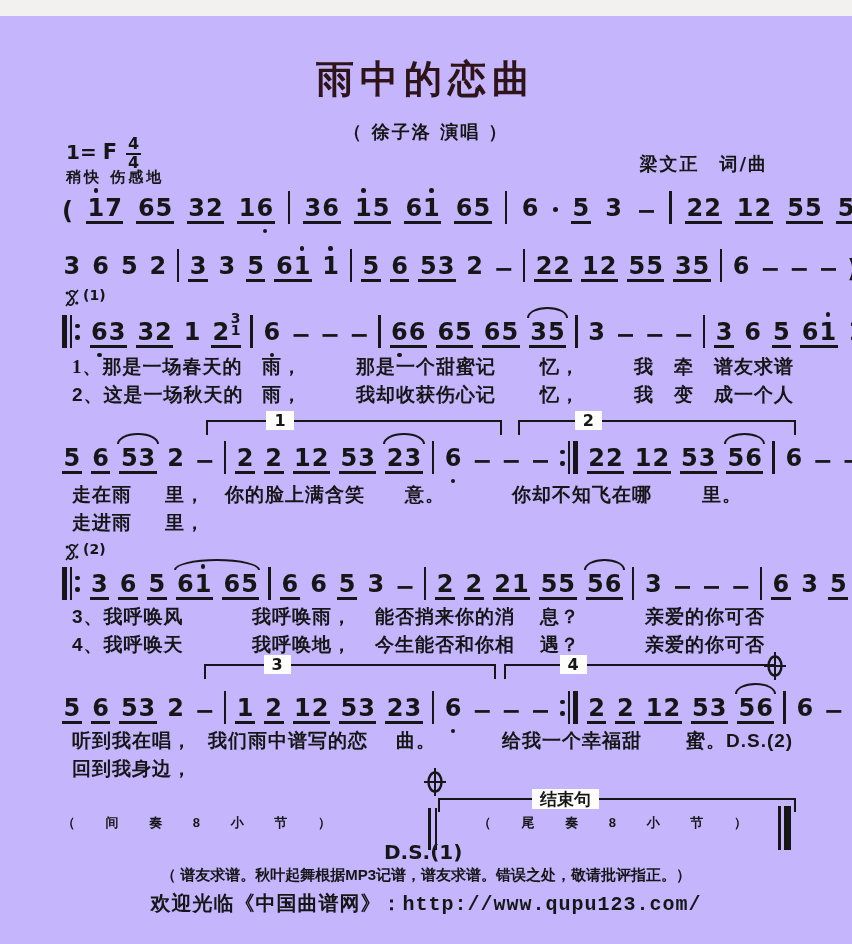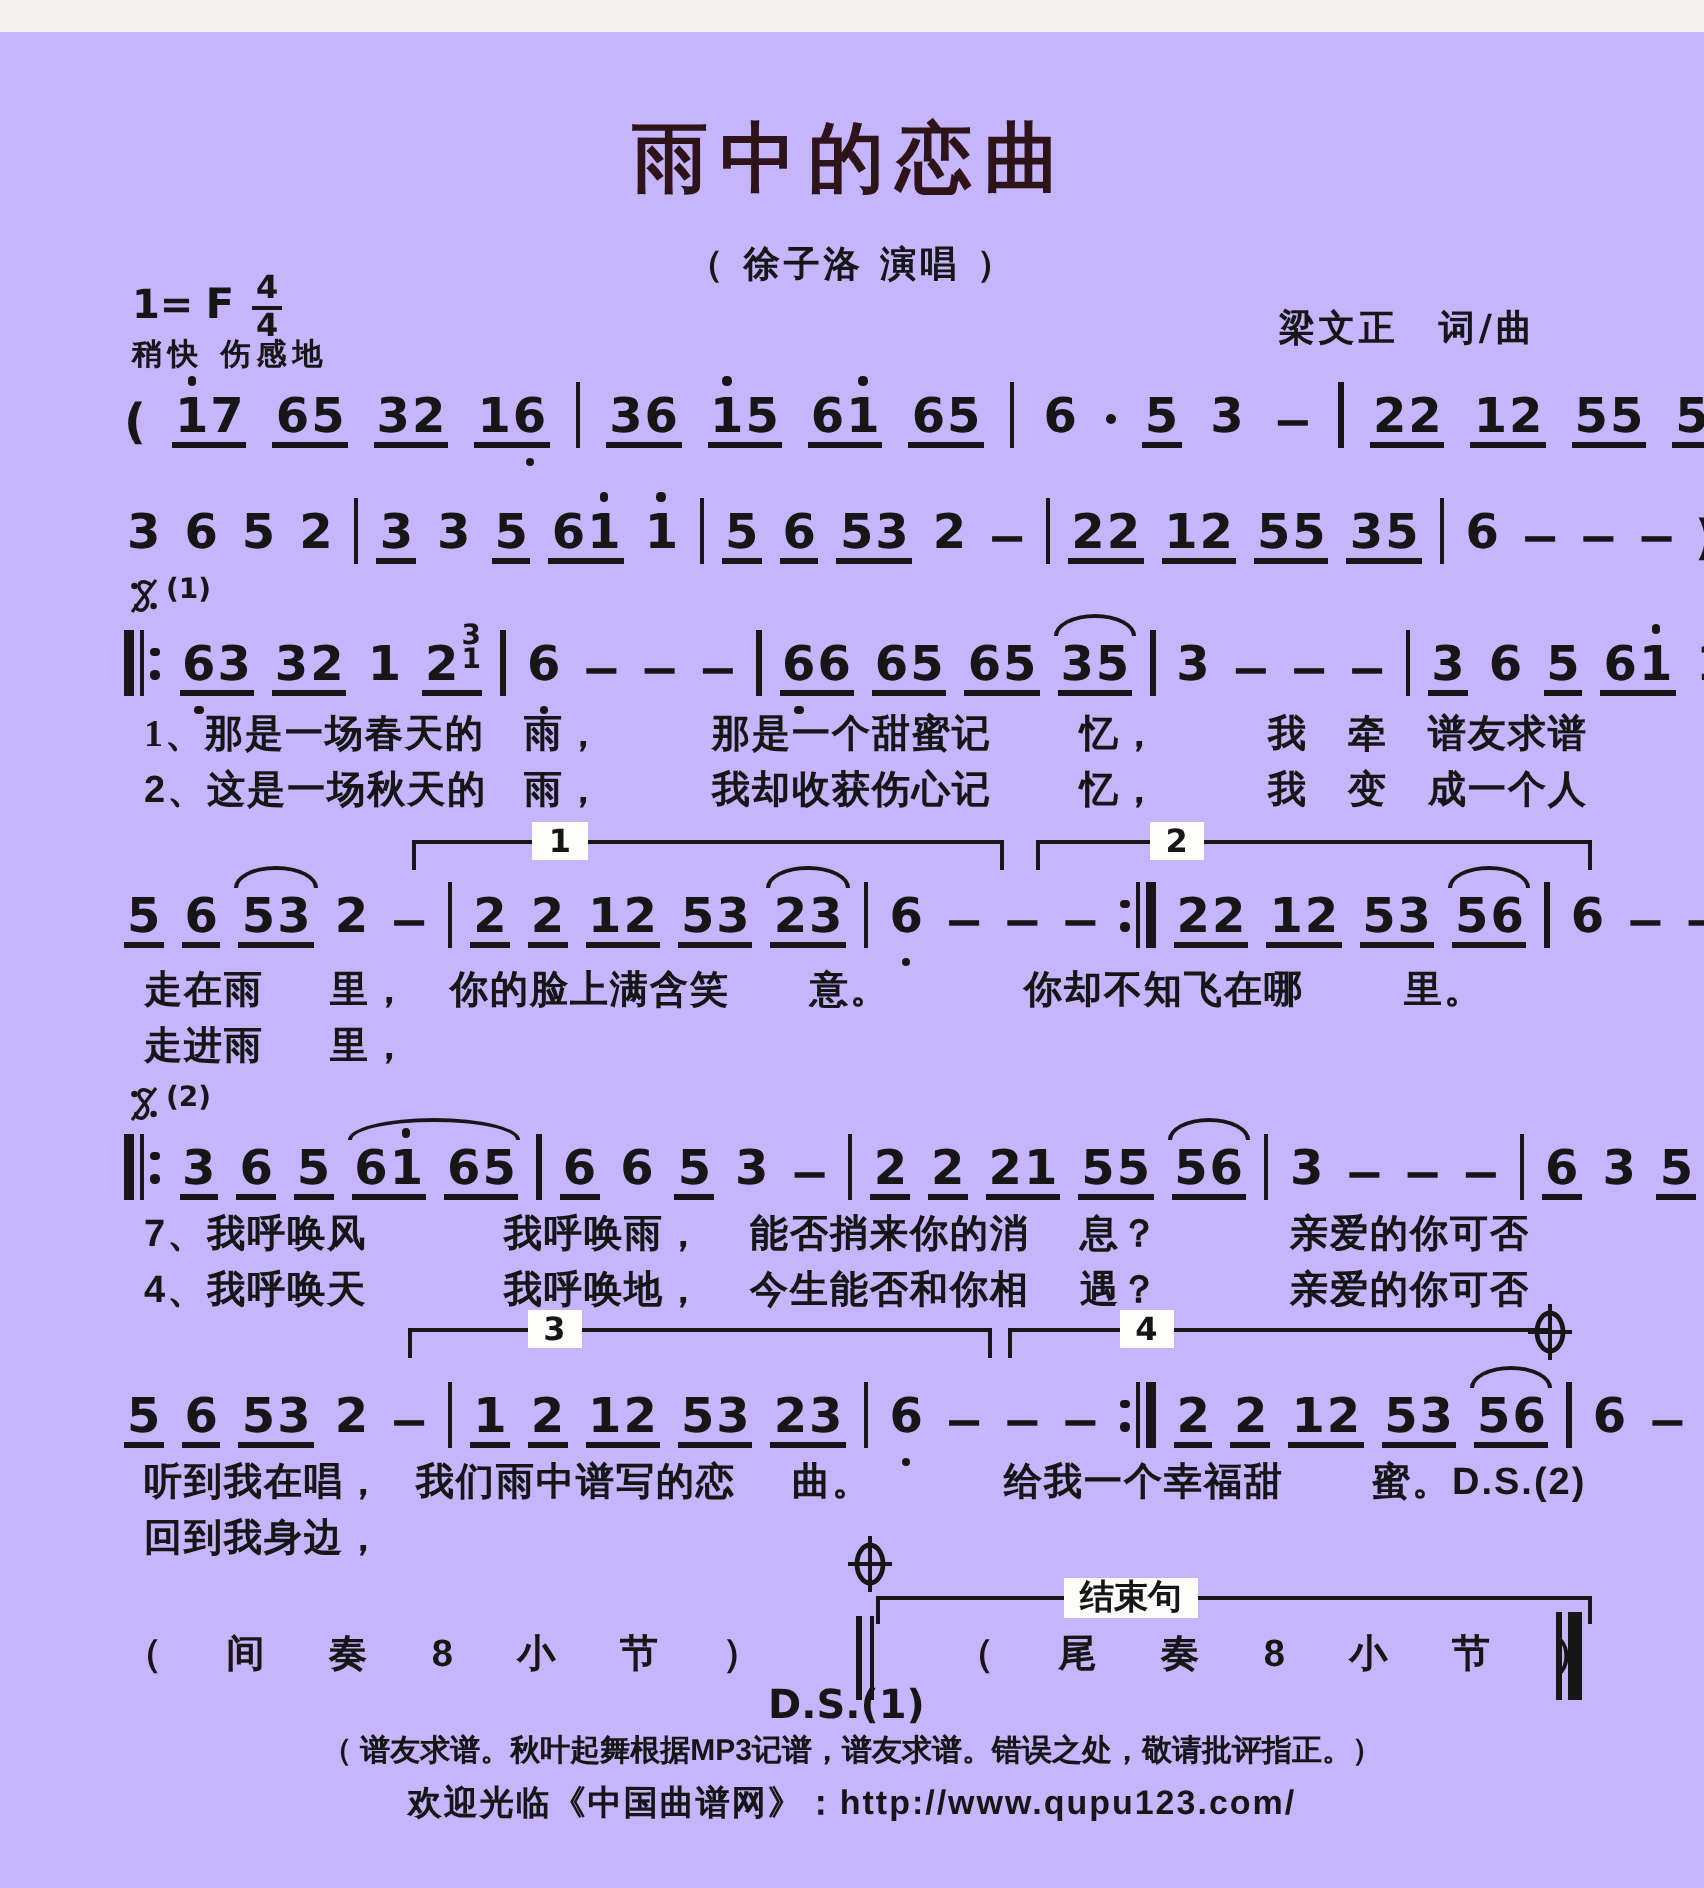--- a/index.html
+++ b/index.html
@@ -55,33 +55,33 @@
     font-size:16px;font-weight:700;line-height:1.2;}
   .endbr{position:absolute;left:438px;top:782px;width:354px;height:12px;
     border-top:2.5px solid #161616;border-left:2.5px solid #161616;border-right:2.5px solid #161616;}
   .endbr .vlabel{left:26%;font-size:17px;}
   
   .segno{position:absolute;display:flex;align-items:flex-start;gap:3px;font-weight:700;}
   .segno .snum{font-size:14px;line-height:1.1;}
   .codamark{position:absolute;}
   .dsmark{position:absolute;font-size:20px;font-weight:700;}
   
-  .iltext{position:absolute;font-size:19px;font-weight:700;letter-spacing:9px;word-spacing:9px;white-space:nowrap;
+  .iltext{position:absolute;font-size:13px;font-weight:700;letter-spacing:9px;word-spacing:9px;white-space:nowrap;
     font-family:"Liberation Sans","DejaVu Sans",sans-serif;}
   .il-dbl{position:absolute;left:428px;top:792px;display:flex;gap:4px;height:42px;}
   .il-dbl i{display:block;width:2.5px;height:42px;background:#161616;}
   .il-fin{position:absolute;left:778px;top:790px;display:flex;gap:3px;height:44px;}
   .il-fin .t1{width:2.5px;height:44px;background:#161616;}
   .il-fin .t2{width:7px;height:44px;background:#161616;}
   
   .note{position:absolute;top:850px;left:0;right:0;text-align:center;
     font-size:15px;font-weight:700;font-family:"Liberation Sans","DejaVu Sans",sans-serif;}
   .site{position:absolute;top:874px;left:0;right:0;text-align:center;
-    font-size:17px;font-weight:700;letter-spacing:1px;
-    font-family:Liberation Sans, sans-serif;}
+    font-size:20px;font-weight:700;letter-spacing:1px;
+    font-family:Liberation Mono, monospace;}
 </style>
 </head>
 <body>
 
 <div id="sheet">
 
   <div class="title">雨中的恋曲</div>
   <div class="subtitle">（ 徐子洛 演唱 ）</div>
 
   <div class="keysig">
@@ -604,21 +604,21 @@
     <span class="lyr" style="left: 674px; top: 366px;">变</span>
     <span class="lyr" style="left: 714px; top: 366px; text-align: right;">成一个人</span>
     <span class="lyr" style="left: 72px; top: 466px;">走在雨</span>
     <span class="lyr" style="left: 165px; top: 466px;">里，</span>
     <span class="lyr" style="left: 225px; top: 466px;">你的脸上满含笑</span>
     <span class="lyr" style="left: 405px; top: 466px;">意。</span>
     <span class="lyr" style="left: 512px; top: 466px;">你却不知飞在哪</span>
     <span class="lyr" style="left: 702px; top: 466px;">里。</span>
     <span class="lyr" style="left: 72px; top: 494px;">走进雨</span>
     <span class="lyr" style="left: 165px; top: 494px;">里，</span>
-    <span class="lyr" style="left: 72px; top: 588px;">7、我呼唤风</span>
+    <span class="lyr" style="left: 72px; top: 588px;">3、我呼唤风</span>
     <span class="lyr" style="left: 252px; top: 588px;">我呼唤雨，</span>
     <span class="lyr" style="left: 375px; top: 588px;">能否捎来你的消</span>
     <span class="lyr" style="left: 540px; top: 588px;">息？</span>
     <span class="lyr" style="left: 645px; top: 588px;">亲爱的你可否</span>
     <span class="lyr" style="left: 72px; top: 616px;">4、我呼唤天</span>
     <span class="lyr" style="left: 252px; top: 616px;">我呼唤地，</span>
     <span class="lyr" style="left: 375px; top: 616px;">今生能否和你相</span>
     <span class="lyr" style="left: 540px; top: 616px;">遇？</span>
     <span class="lyr" style="left: 645px; top: 616px;">亲爱的你可否</span>
     <span class="lyr" style="left: 72px; top: 712px;">听到我在唱，</span>

